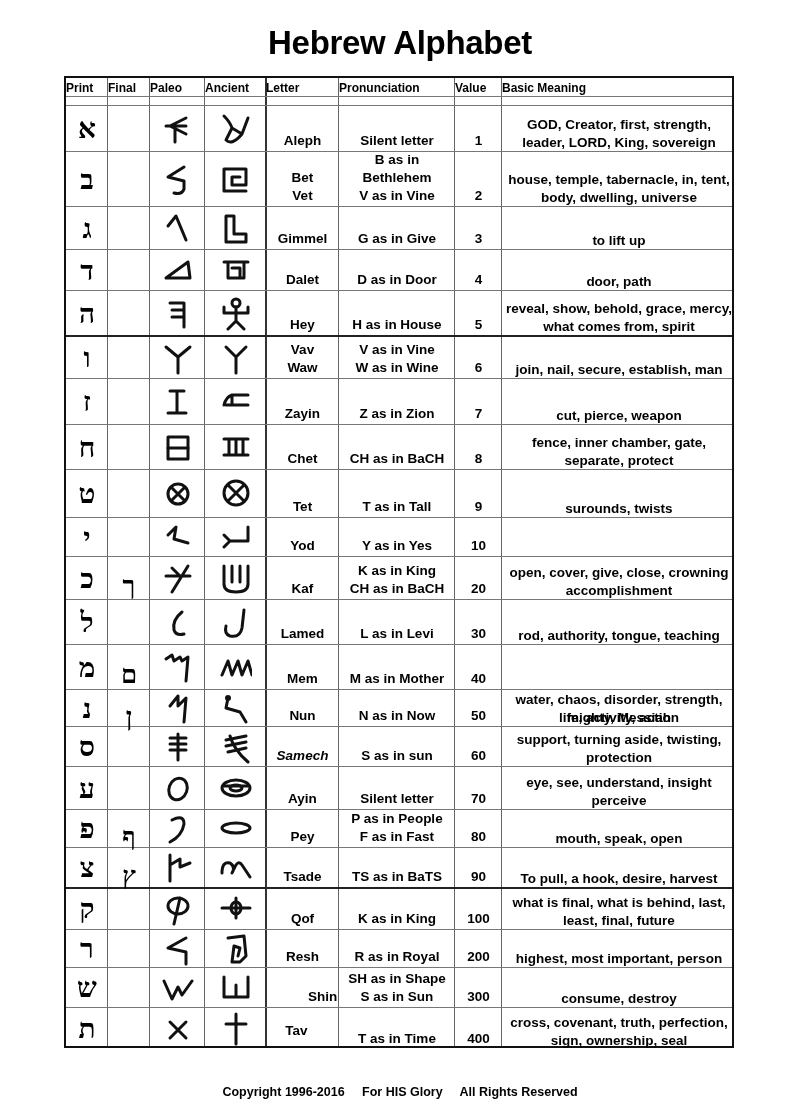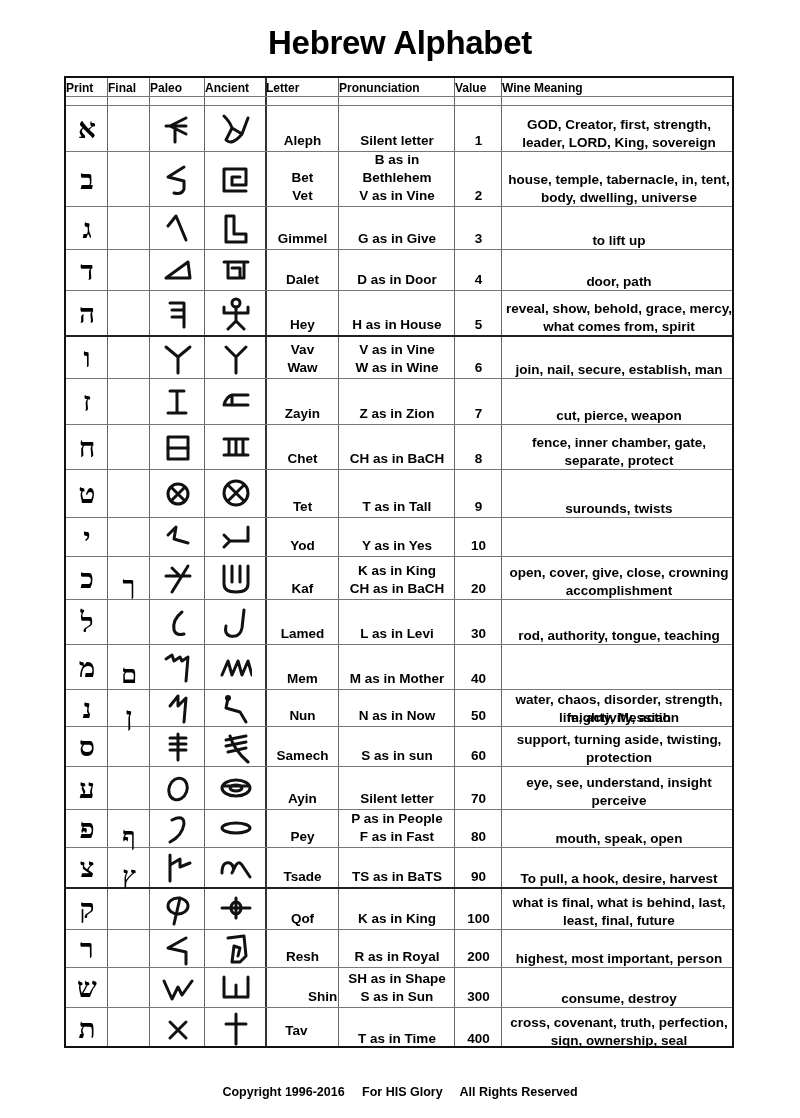--- a/index.html
+++ b/index.html
@@ -71,21 +71,21 @@
     <div class="cell hdr" style="left: 200px; width: 73px; top: 0px; height: 19px;">
       <span style="white-space: pre-line;">Letter</span>
     </div>
     <div class="cell hdr" style="left: 273px; width: 116px; top: 0px; height: 19px;">
       <span style="white-space: pre-line;">Pronunciation</span>
     </div>
     <div class="cell hdr" style="left: 389px; width: 47px; top: 0px; height: 19px;">
       <span style="white-space: pre-line;">Value</span>
     </div>
     <div class="cell hdr" style="left: 436px; width: 234px; top: 0px; height: 19px;">
-      <span style="white-space: pre-line;">Wine Meaning</span>
+      <span style="white-space: pre-line;">Basic Meaning</span>
     </div>
     <div class="cell print" style="left: 0px; width: 42px; top: 28px; height: 46px;">
       <span style="white-space: pre-line;">א</span>
     </div>
     <div class="cell glyph" style="left: 84px; width: 55px; top: 28px; height: 46px;">
       <span>
         <svg width="32" height="34" viewBox="0 0 32 34">
           <path d="M8 14 L24 6 M8 14 L24 22 M4 14 L24 14 M13 14 L13 30" stroke="#111" stroke-width="3" fill="none" stroke-linecap="round" stroke-linejoin="round"></path>
         </svg>
       </span>
@@ -514,21 +514,21 @@
       </span>
     </div>
     <div class="cell glyph" style="left: 139px; width: 61px; top: 649px; height: 40px;">
       <span>
         <svg width="32" height="34" viewBox="0 0 32 34">
           <path d="M6 10 L26 6 M6 16 L26 12 M8 22 L26 18 M10 6 Q14 20 28 32" stroke="#111" stroke-width="3" fill="none" stroke-linecap="round" stroke-linejoin="round"></path>
         </svg>
       </span>
     </div>
     <div class="cell bottom" style="left: 200px; width: 73px; top: 649px; height: 40px;">
-      <span style="white-space: pre-line;">Samech</span>
+      <span style="white-space: pre-line; font-style: italic;">Samech</span>
     </div>
     <div class="cell bottom" style="left: 273px; width: 116px; top: 649px; height: 40px;">
       <span style="white-space: pre-line;">S as in sun</span>
     </div>
     <div class="cell bottom" style="left: 389px; width: 47px; top: 649px; height: 40px;">
       <span style="white-space: pre-line;">60</span>
     </div>
     <div class="cell meaning" style="left: 436px; width: 234px; top: 649px; height: 40px;">
       <span style="white-space: pre-line;">support, turning aside, twisting, protection</span>
     </div>

